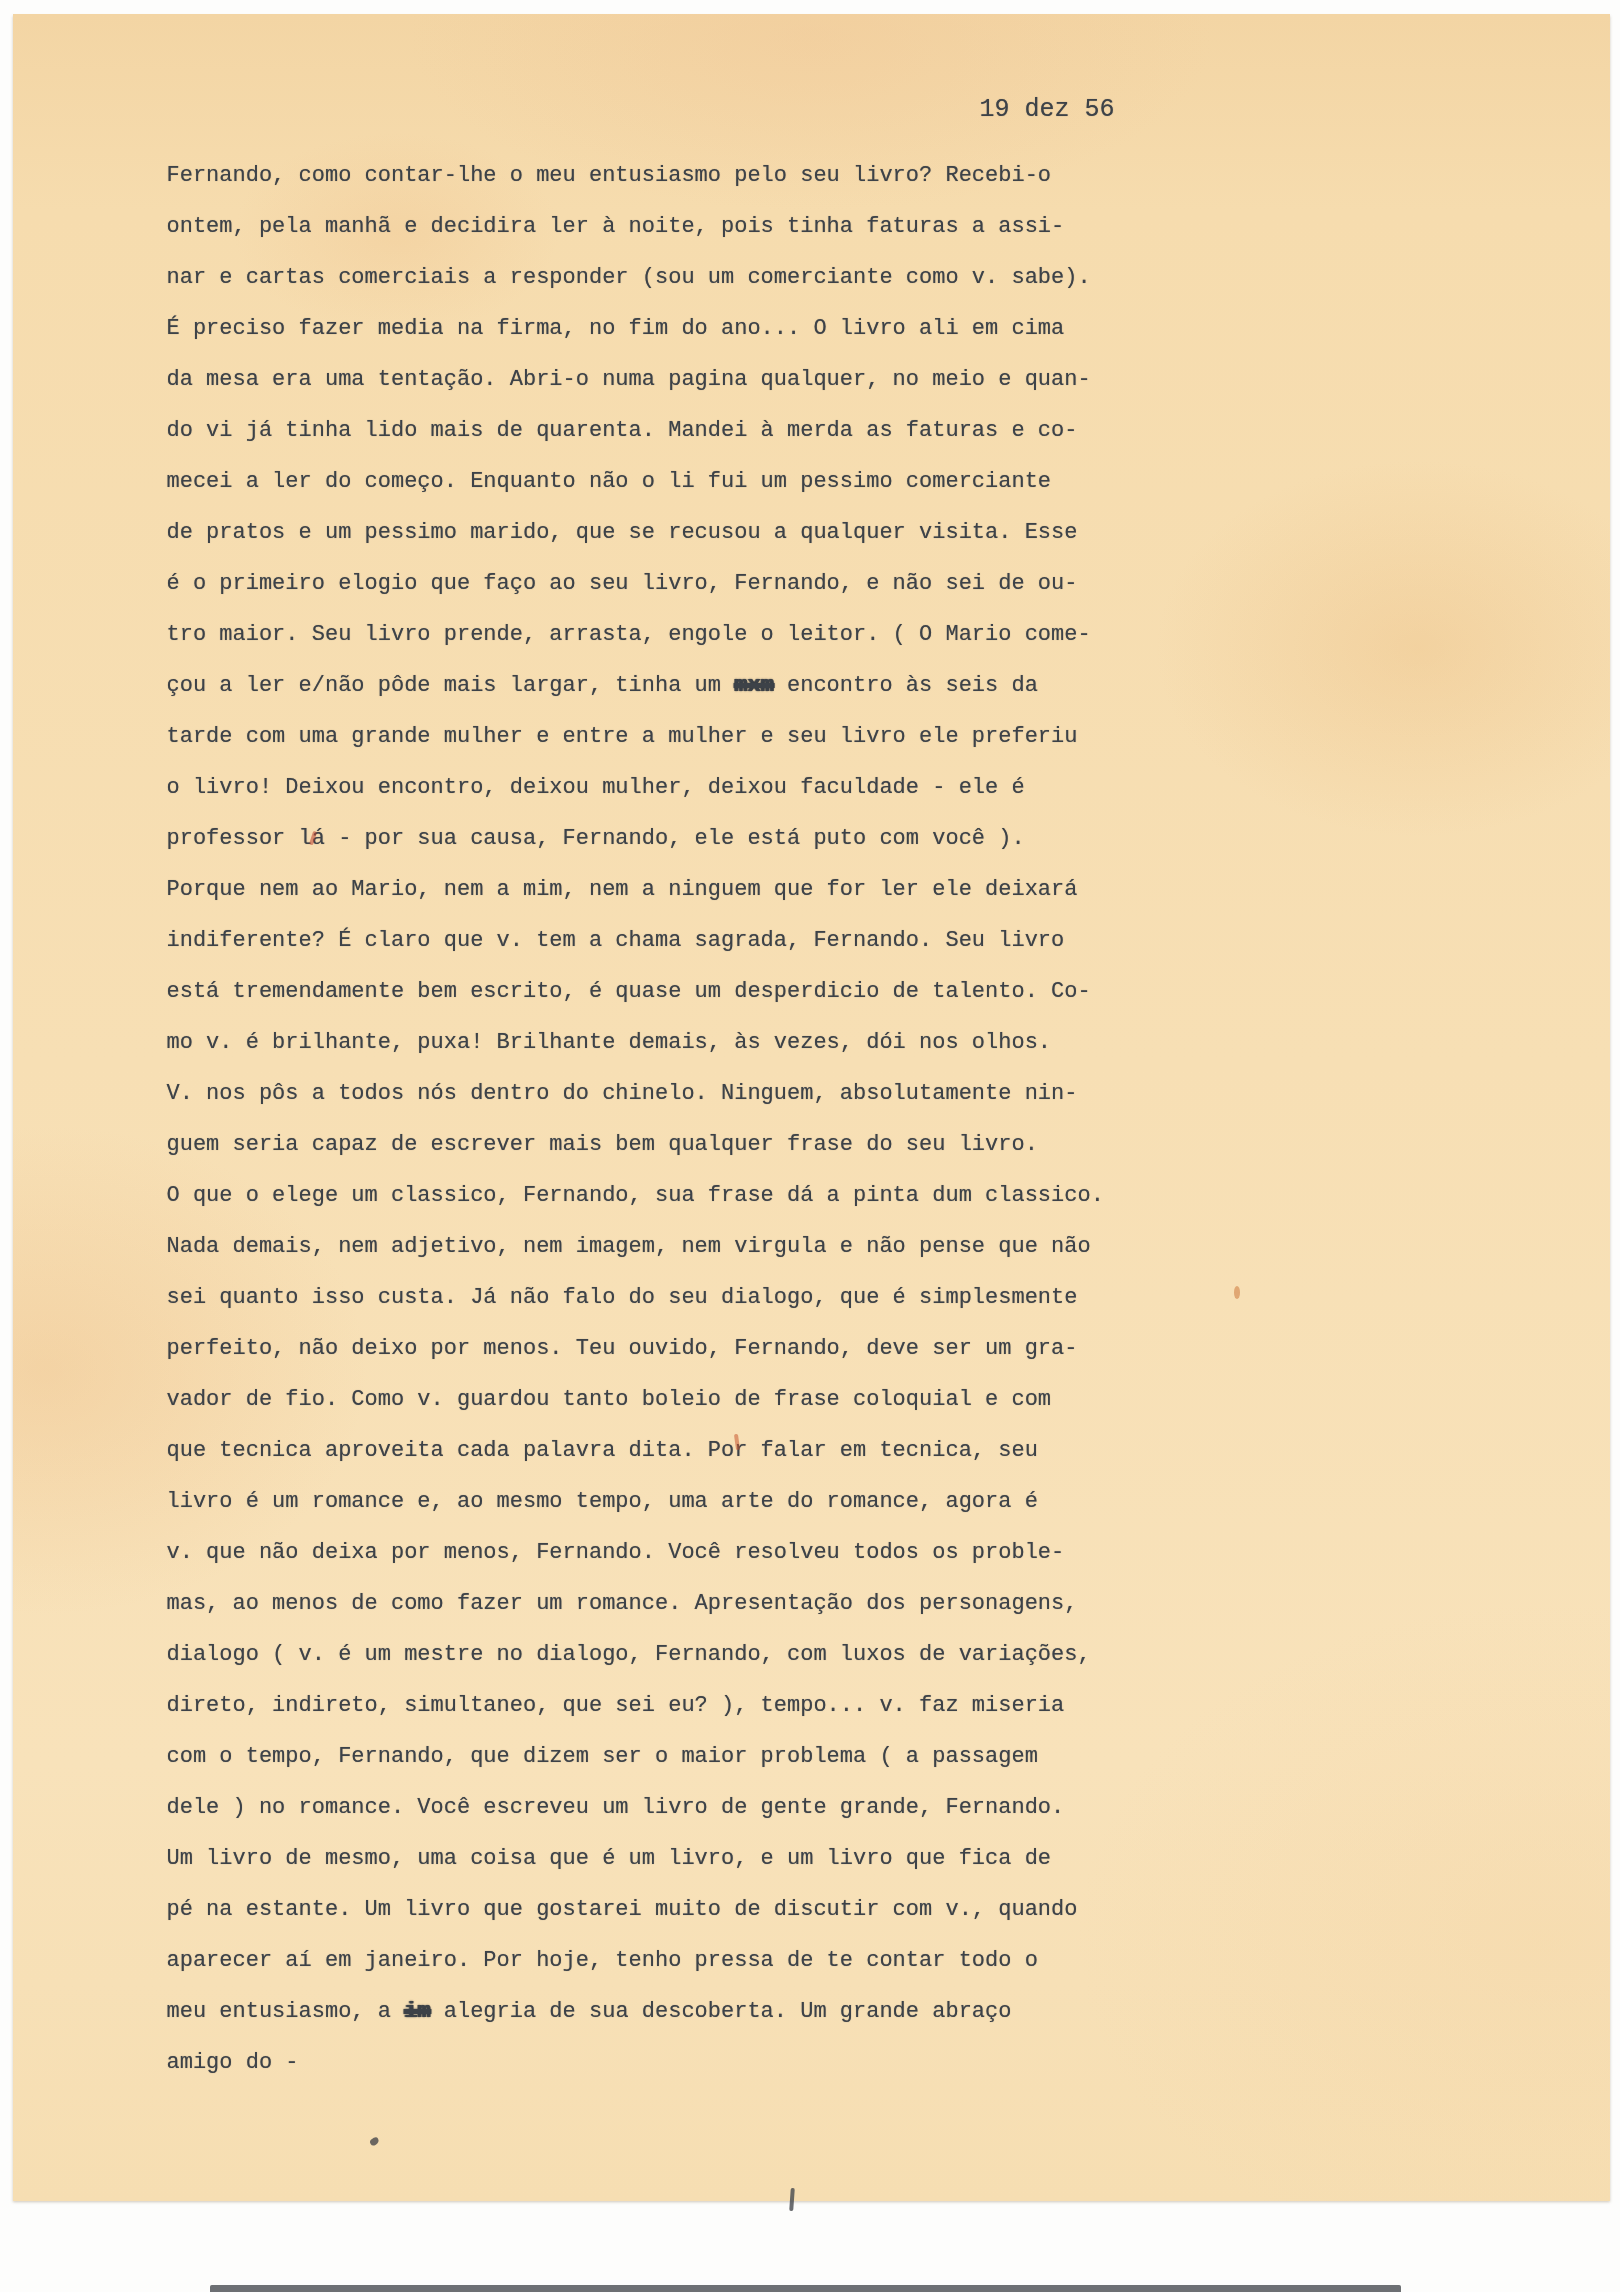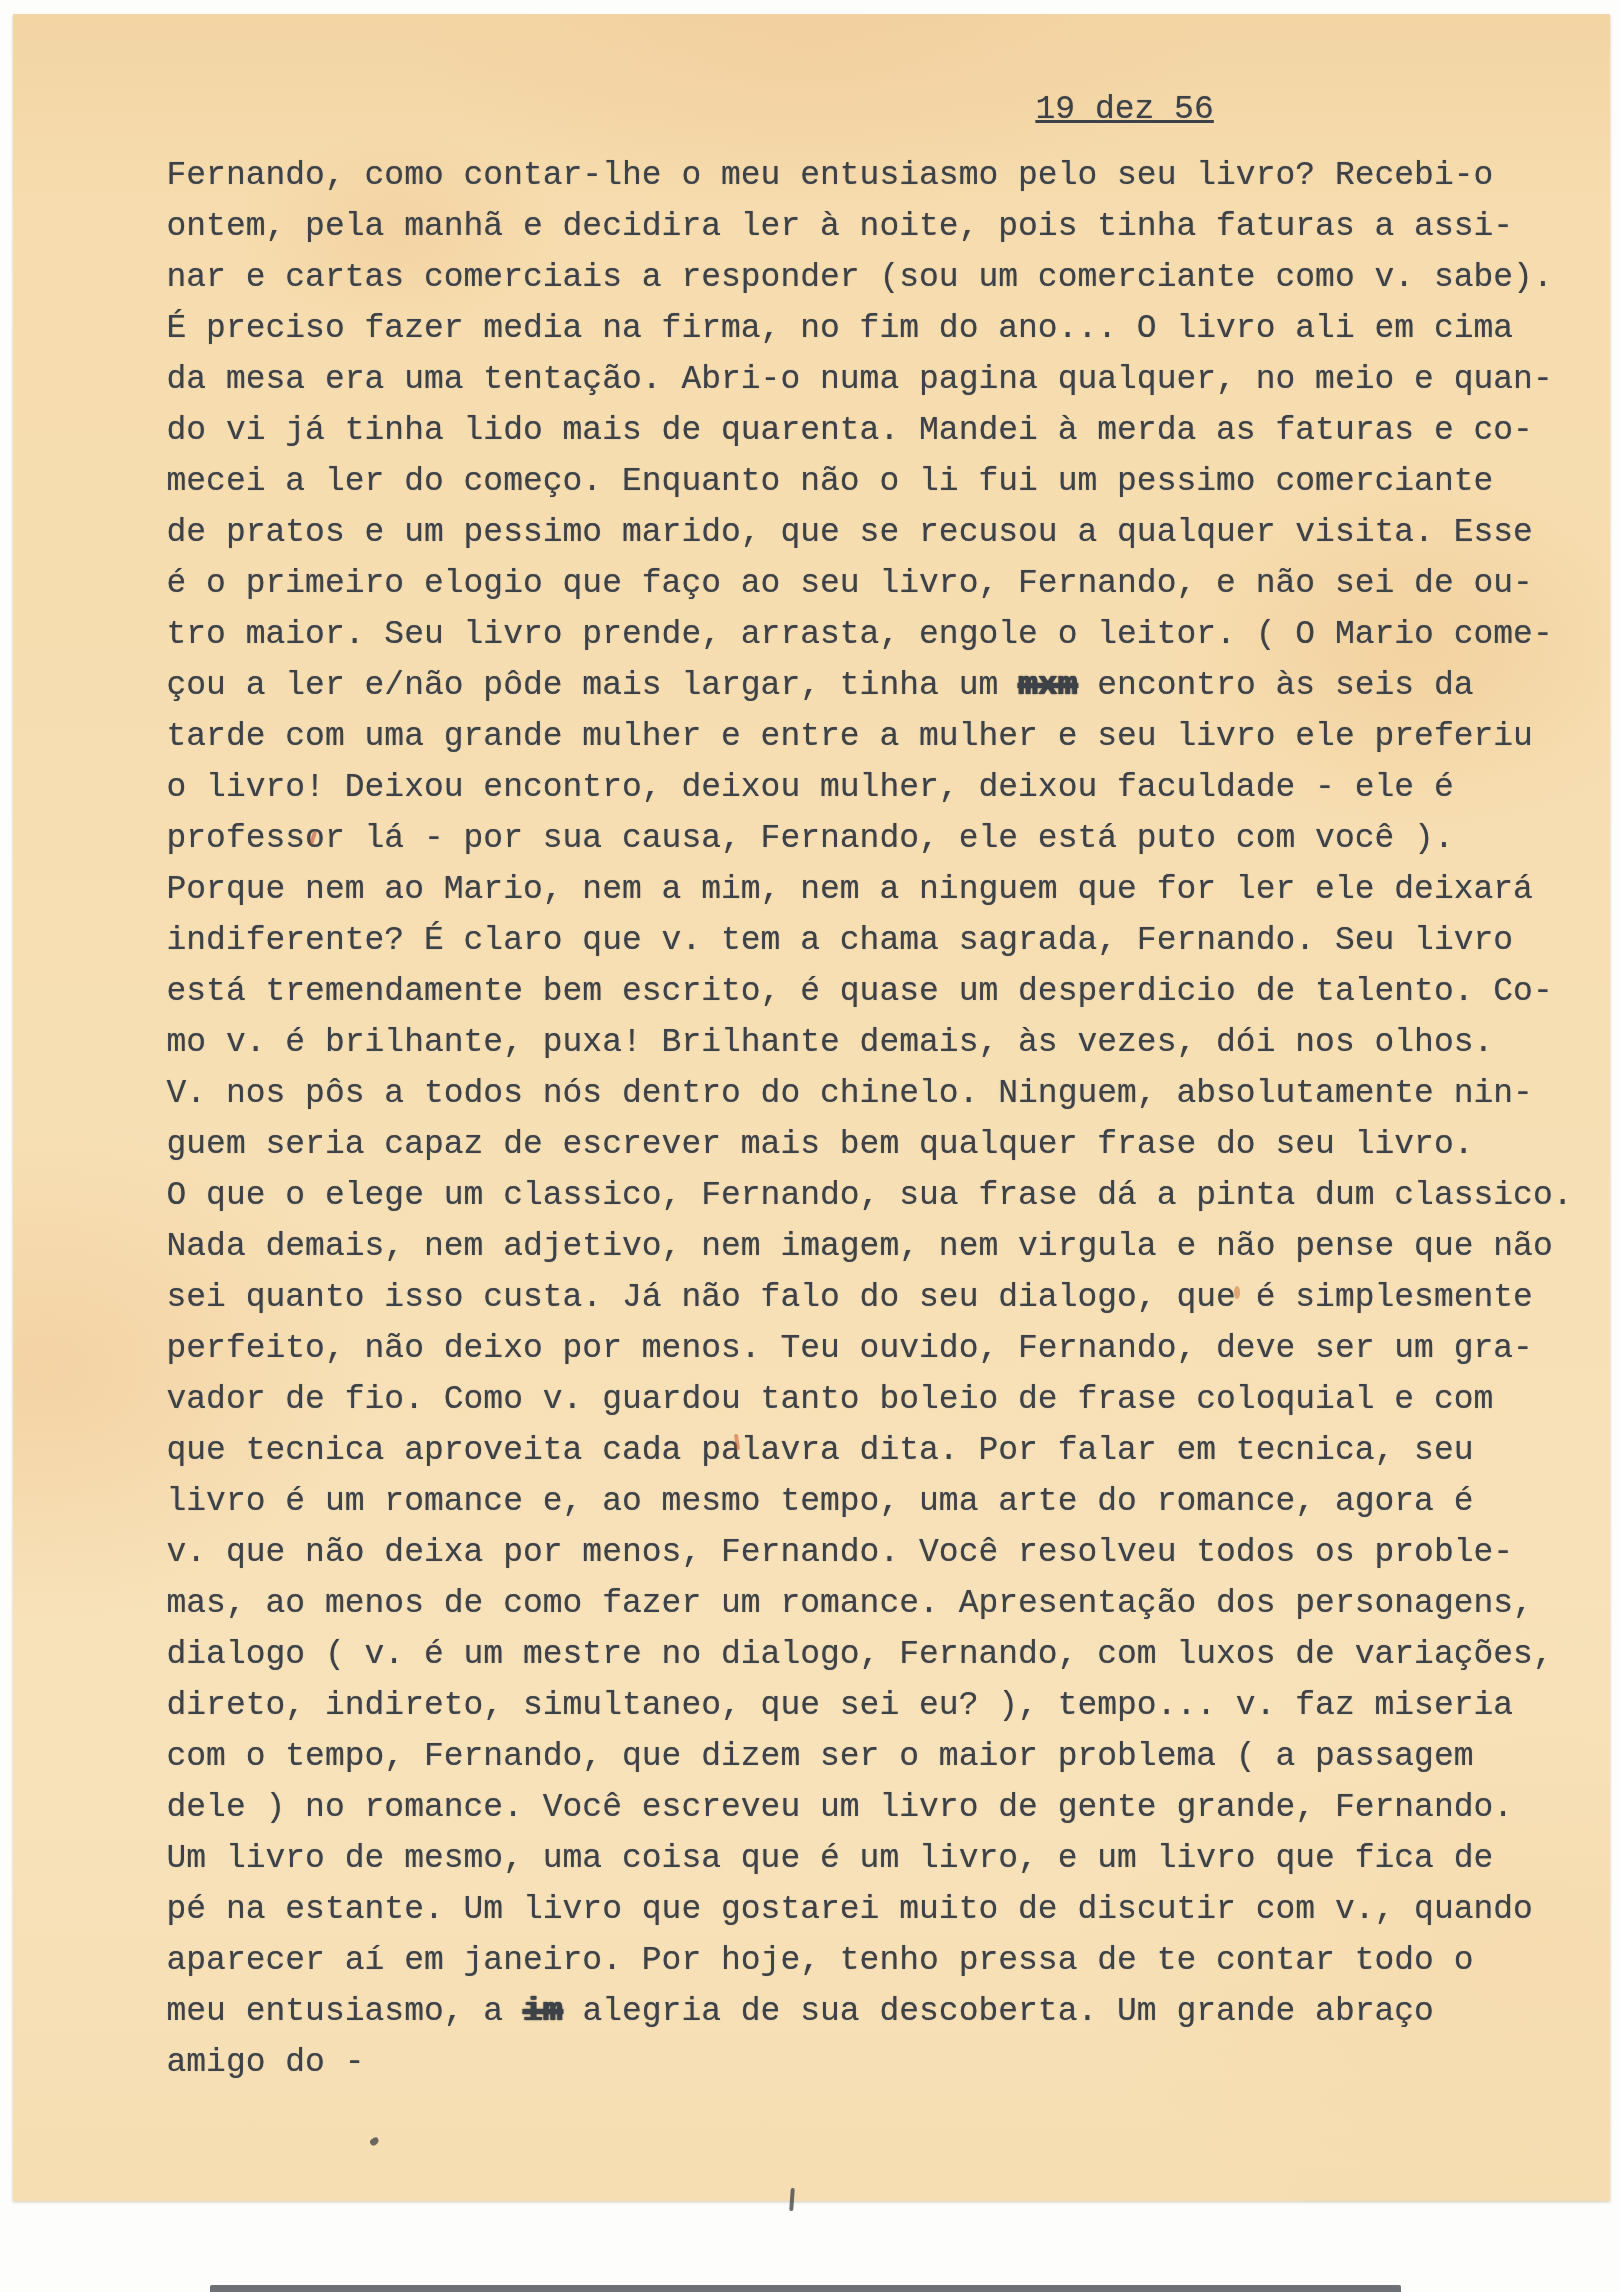--- a/index.html
+++ b/index.html
@@ -18,26 +18,26 @@
       radial-gradient(ellipse 448px 340px at 2% 62%, rgba(236,186,130,.35), rgba(236,186,130,0) 72%),
       radial-gradient(ellipse 537px 233px at 50% 1%, rgba(240,198,150,.38), rgba(240,198,150,0) 75%),
       radial-gradient(ellipse 627px 448px at 96% 88%, rgba(244,210,160,.30), rgba(244,210,160,0) 75%),
       radial-gradient(ellipse 233px 143px at 24% 10%, rgba(238,190,135,.28), rgba(238,190,135,0) 70%),
       linear-gradient(180deg,#f3d5a4 0%,#f6dcae 9%,#f7dfb4 48%,#f8e2ba 80%,#f6deb2 100%);
     box-shadow:0 1.8px 2.7px rgba(120,100,70,.35);
   }
   
   .ink{color:#3d4248;text-shadow:0 0 0.9px rgba(59,64,70,.55);}
   .date{
-    position:absolute;left:1023px;top:70px;
-    font-size:33px;line-height:51px;white-space:pre;text-decoration:underline;
+    position:absolute;left:967px;top:70px;
+    font-size:25px;line-height:51px;white-space:pre;
   }
   .body-text{
     position:absolute;left:154px;top:136px;width:1433px;
-    font-size:33px;line-height:51px;white-space:pre;
+    font-size:22px;line-height:51px;white-space:pre;
   }
   .line{height:51px;}
   .struck{
     position:relative;
     text-shadow:0 0 1.8px rgba(50,55,62,.9),0.9px 0 0 rgba(50,55,62,.85),-0.9px 0 0 rgba(50,55,62,.6);
     text-decoration:line-through;
     text-decoration-thickness:5.4px;
     font-weight:bold;
   }
   

